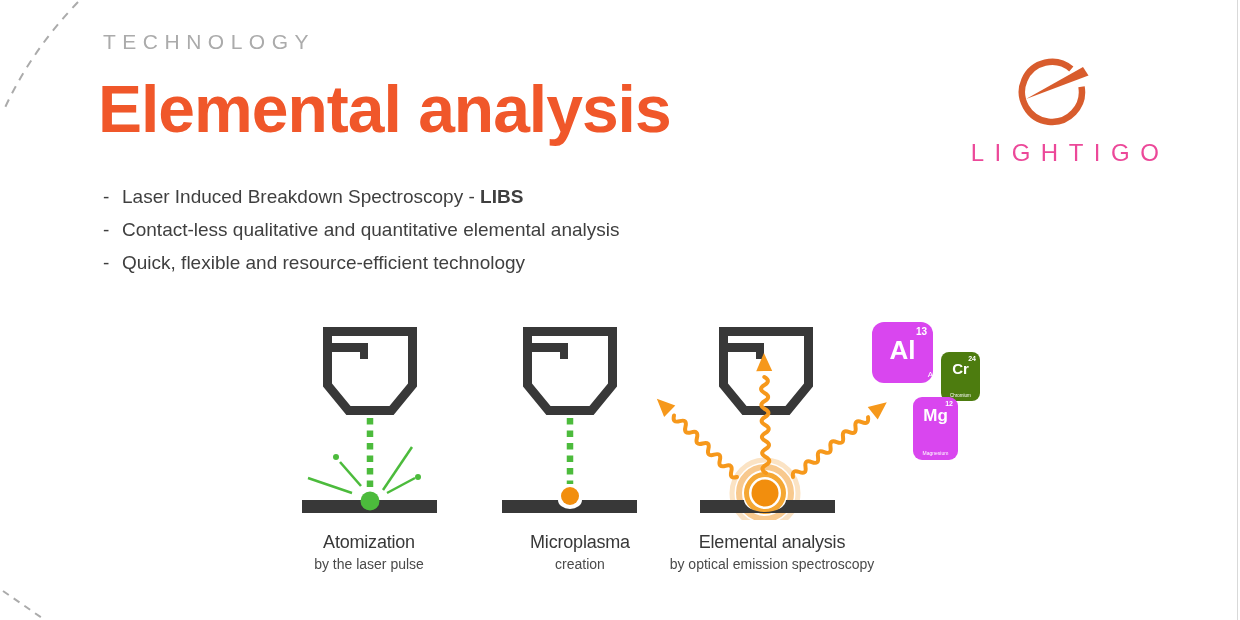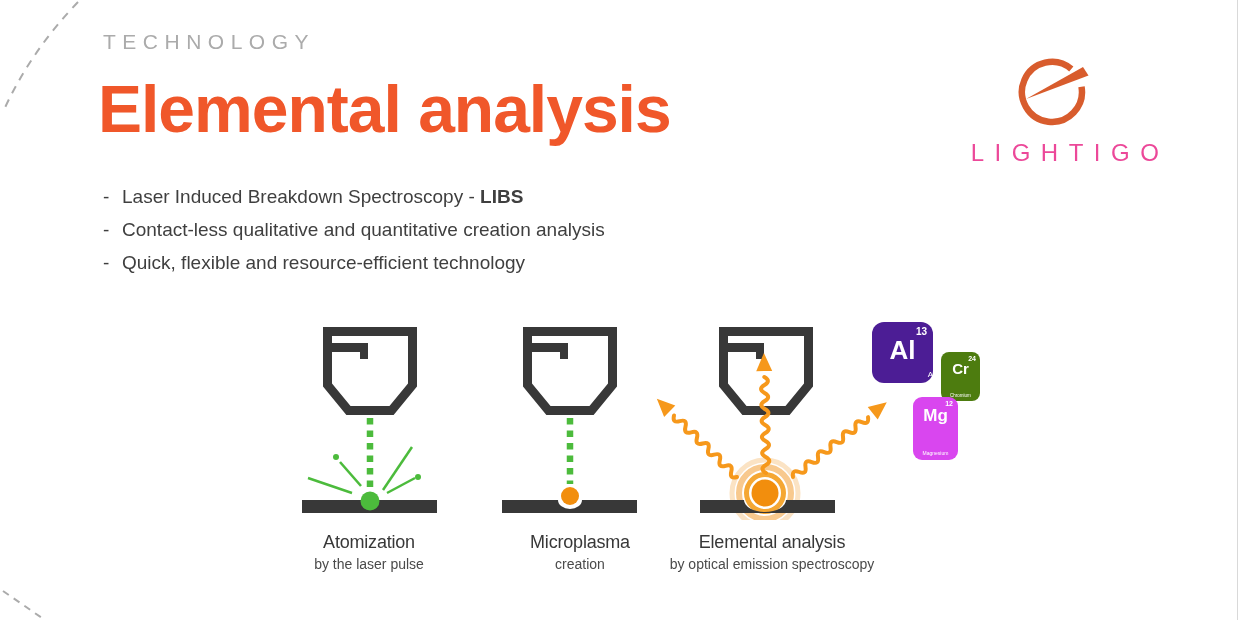--- a/index.html
+++ b/index.html
@@ -41,21 +41,21 @@
   .caption .cap-title{font-size:18px;font-weight:400;letter-spacing:-0.2px;}
   .caption .cap-sub{font-size:14px;color:#4A4A4A;margin-top:3px;}
   #cap1{left:269px;width:200px;}
   #cap2{left:480px;width:200px;}
   #cap3{left:622px;width:300px;}
   
   .tile{position:absolute;border-radius:12px;color:#fff;}
   .tile .num{position:absolute;top:4px;right:6px;font-weight:600;}
   .tile .sym{position:absolute;left:0;width:100%;text-align:center;font-weight:700;}
   .tile .ename{position:absolute;bottom:4px;left:0;width:100%;text-align:center;}
-  #tile-al{left:872px;top:322px;width:61px;height:61px;background:#4c1d95;}
+  #tile-al{left:872px;top:322px;width:61px;height:61px;background:#d946ef;}
   #tile-al .num{font-size:10px;}
   #tile-al .sym{top:13px;font-size:26px;}
   #tile-al .ename{font-size:8px;padding-left:44px;}
   #tile-cr{left:941px;top:352px;width:39px;height:49px;background:#4d7c0f;border-radius:8px;}
   #tile-cr .num{font-size:7px;top:3px;right:4px;}
   #tile-cr .sym{top:8px;font-size:15px;}
   #tile-cr .ename{font-size:4.5px;bottom:3px;}
   #tile-mg{left:913px;top:397px;width:45px;height:63px;background:#d946ef;border-radius:9px;}
   #tile-mg .num{font-size:7px;top:3px;right:5px;}
   #tile-mg .sym{top:9px;font-size:17px;}
@@ -84,21 +84,21 @@
   </svg>
   <div class="brand-name">LIGHTIGO</div>
 
   <ul class="bullets">
     <li>
       <span class="dash">-</span>
       <span><span>Laser Induced Breakdown Spectroscopy - </span><b>LIBS</b></span>
     </li>
     <li>
       <span class="dash">-</span>
-      <span><span>Contact-less qualitative and quantitative creation analysis</span><b></b></span>
+      <span><span>Contact-less qualitative and quantitative elemental analysis</span><b></b></span>
     </li>
     <li>
       <span class="dash">-</span>
       <span><span>Quick, flexible and resource-efficient technology</span><b></b></span>
     </li>
   </ul>
 
   <svg id="fig1" class="fig" width="160" height="200" viewBox="0 0 160 200">
     <defs>
       <g id="nozzle">

